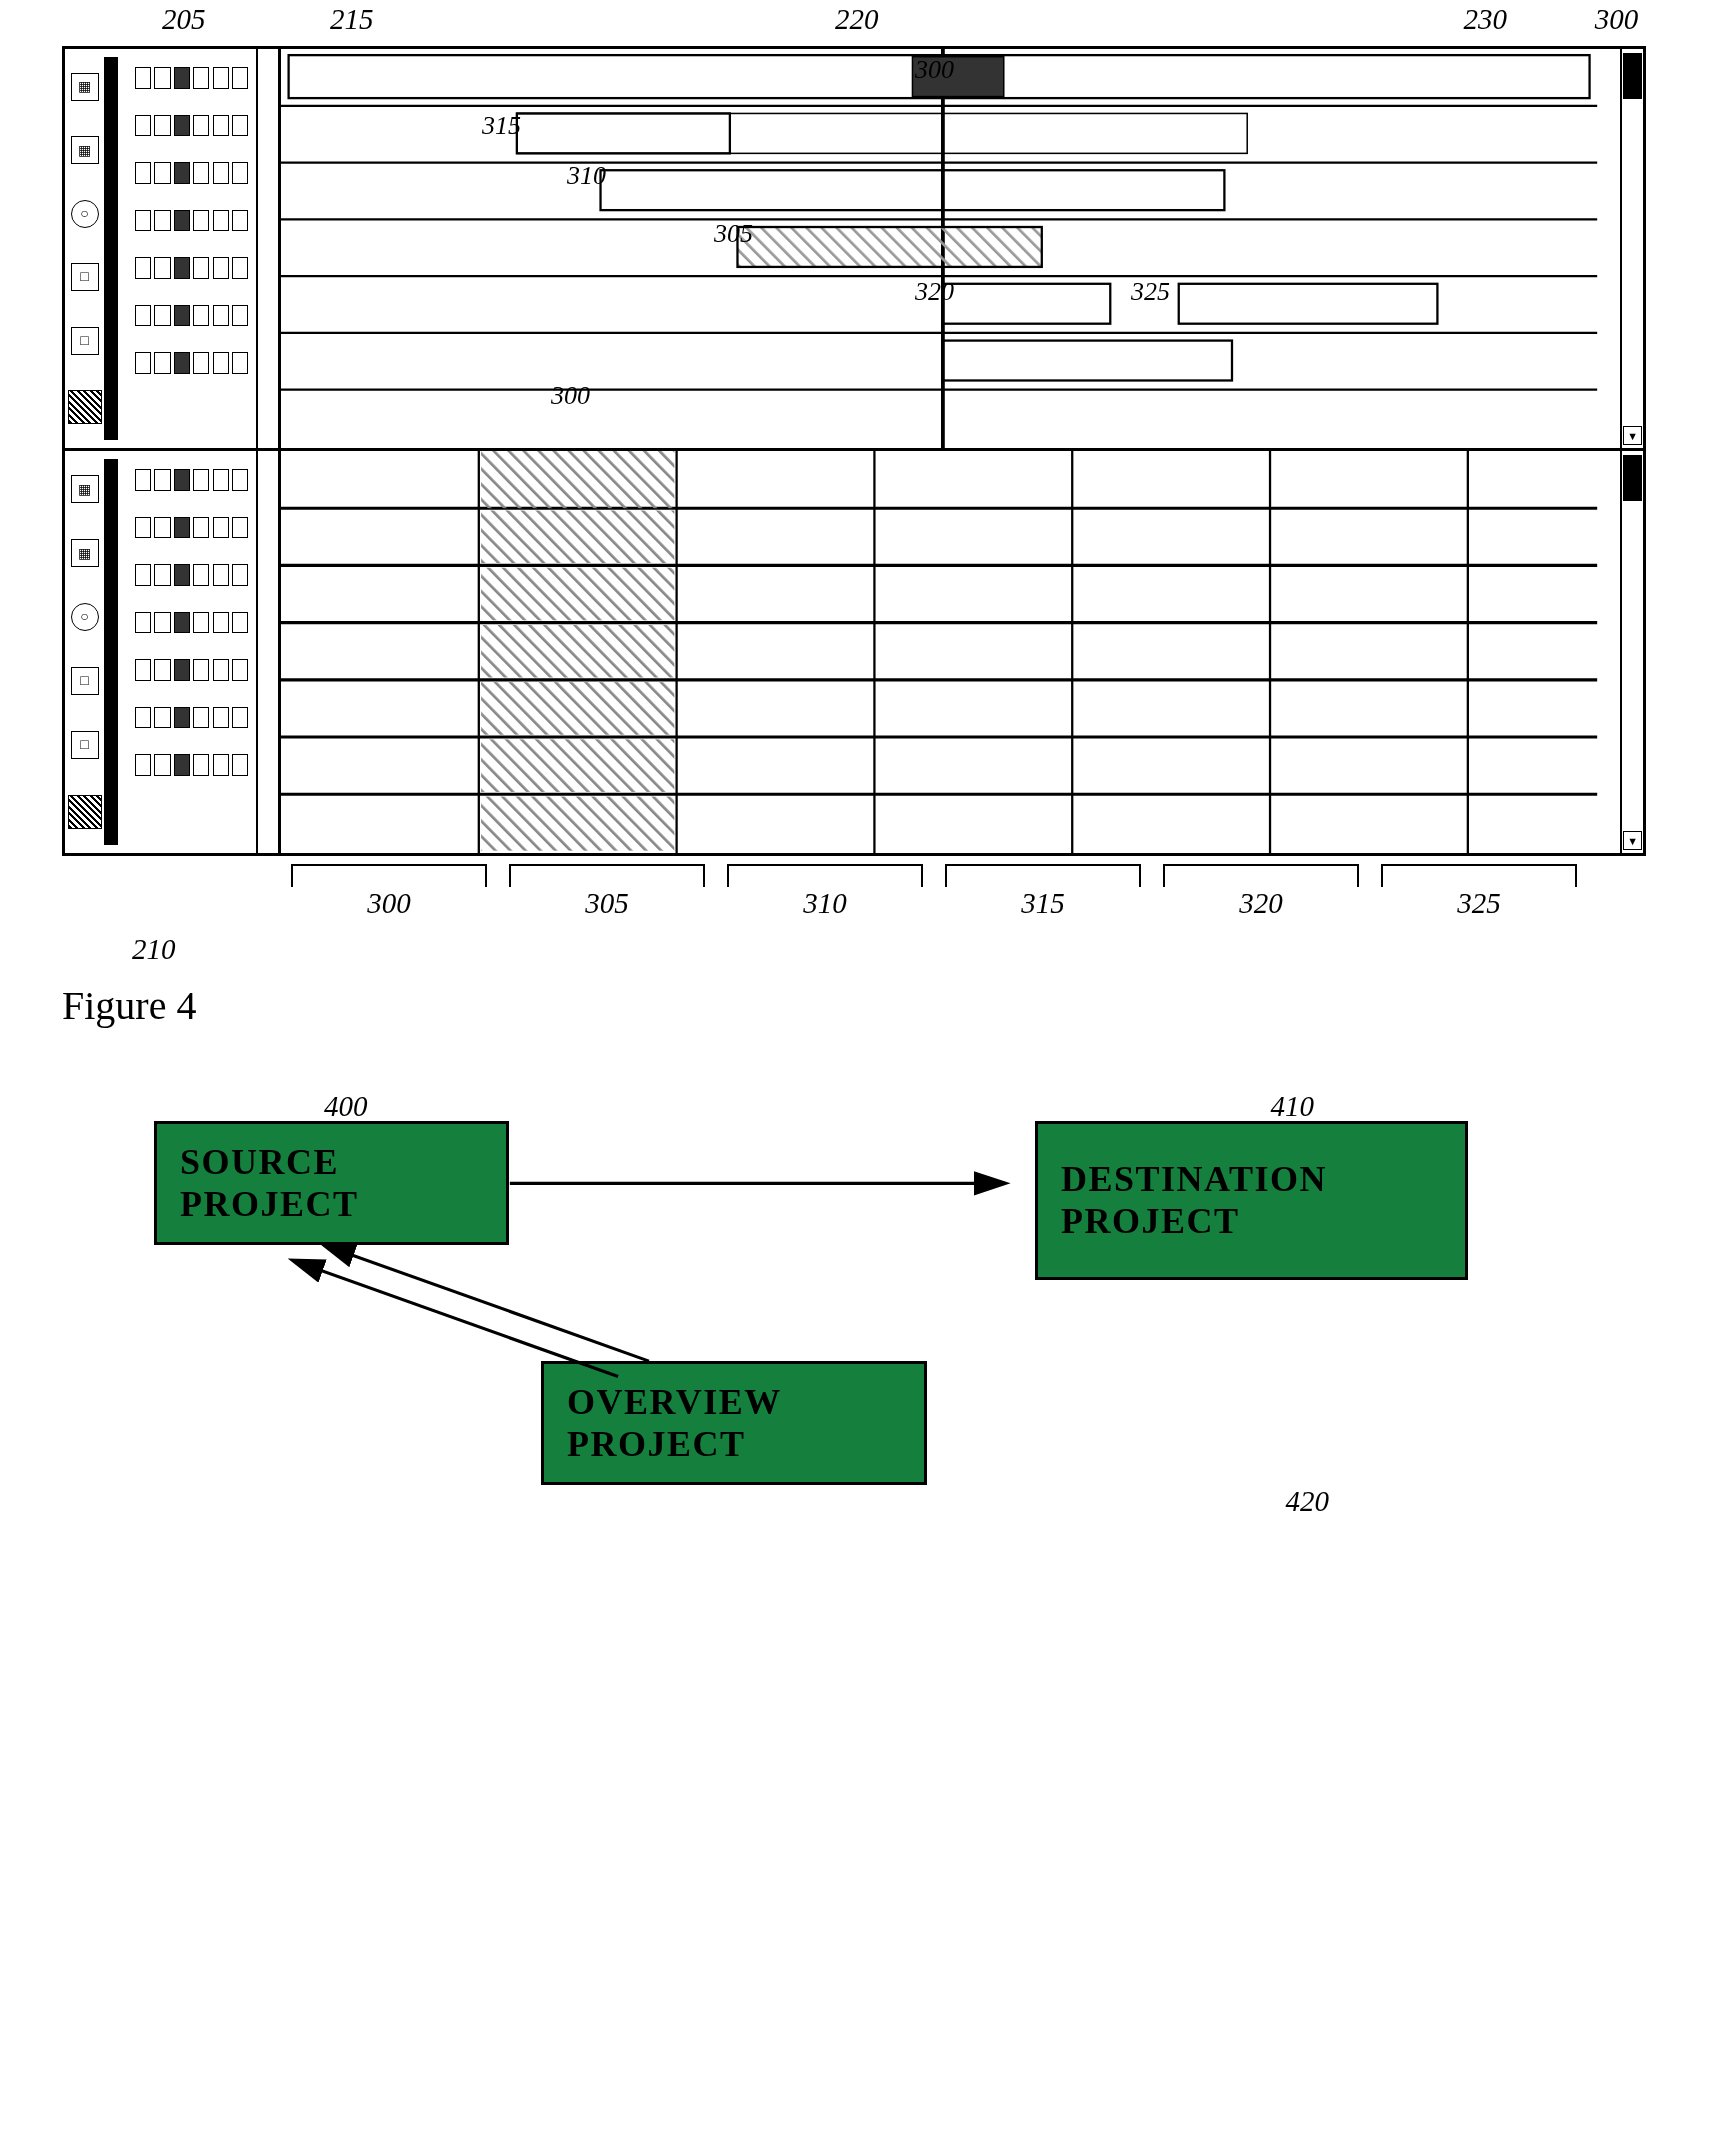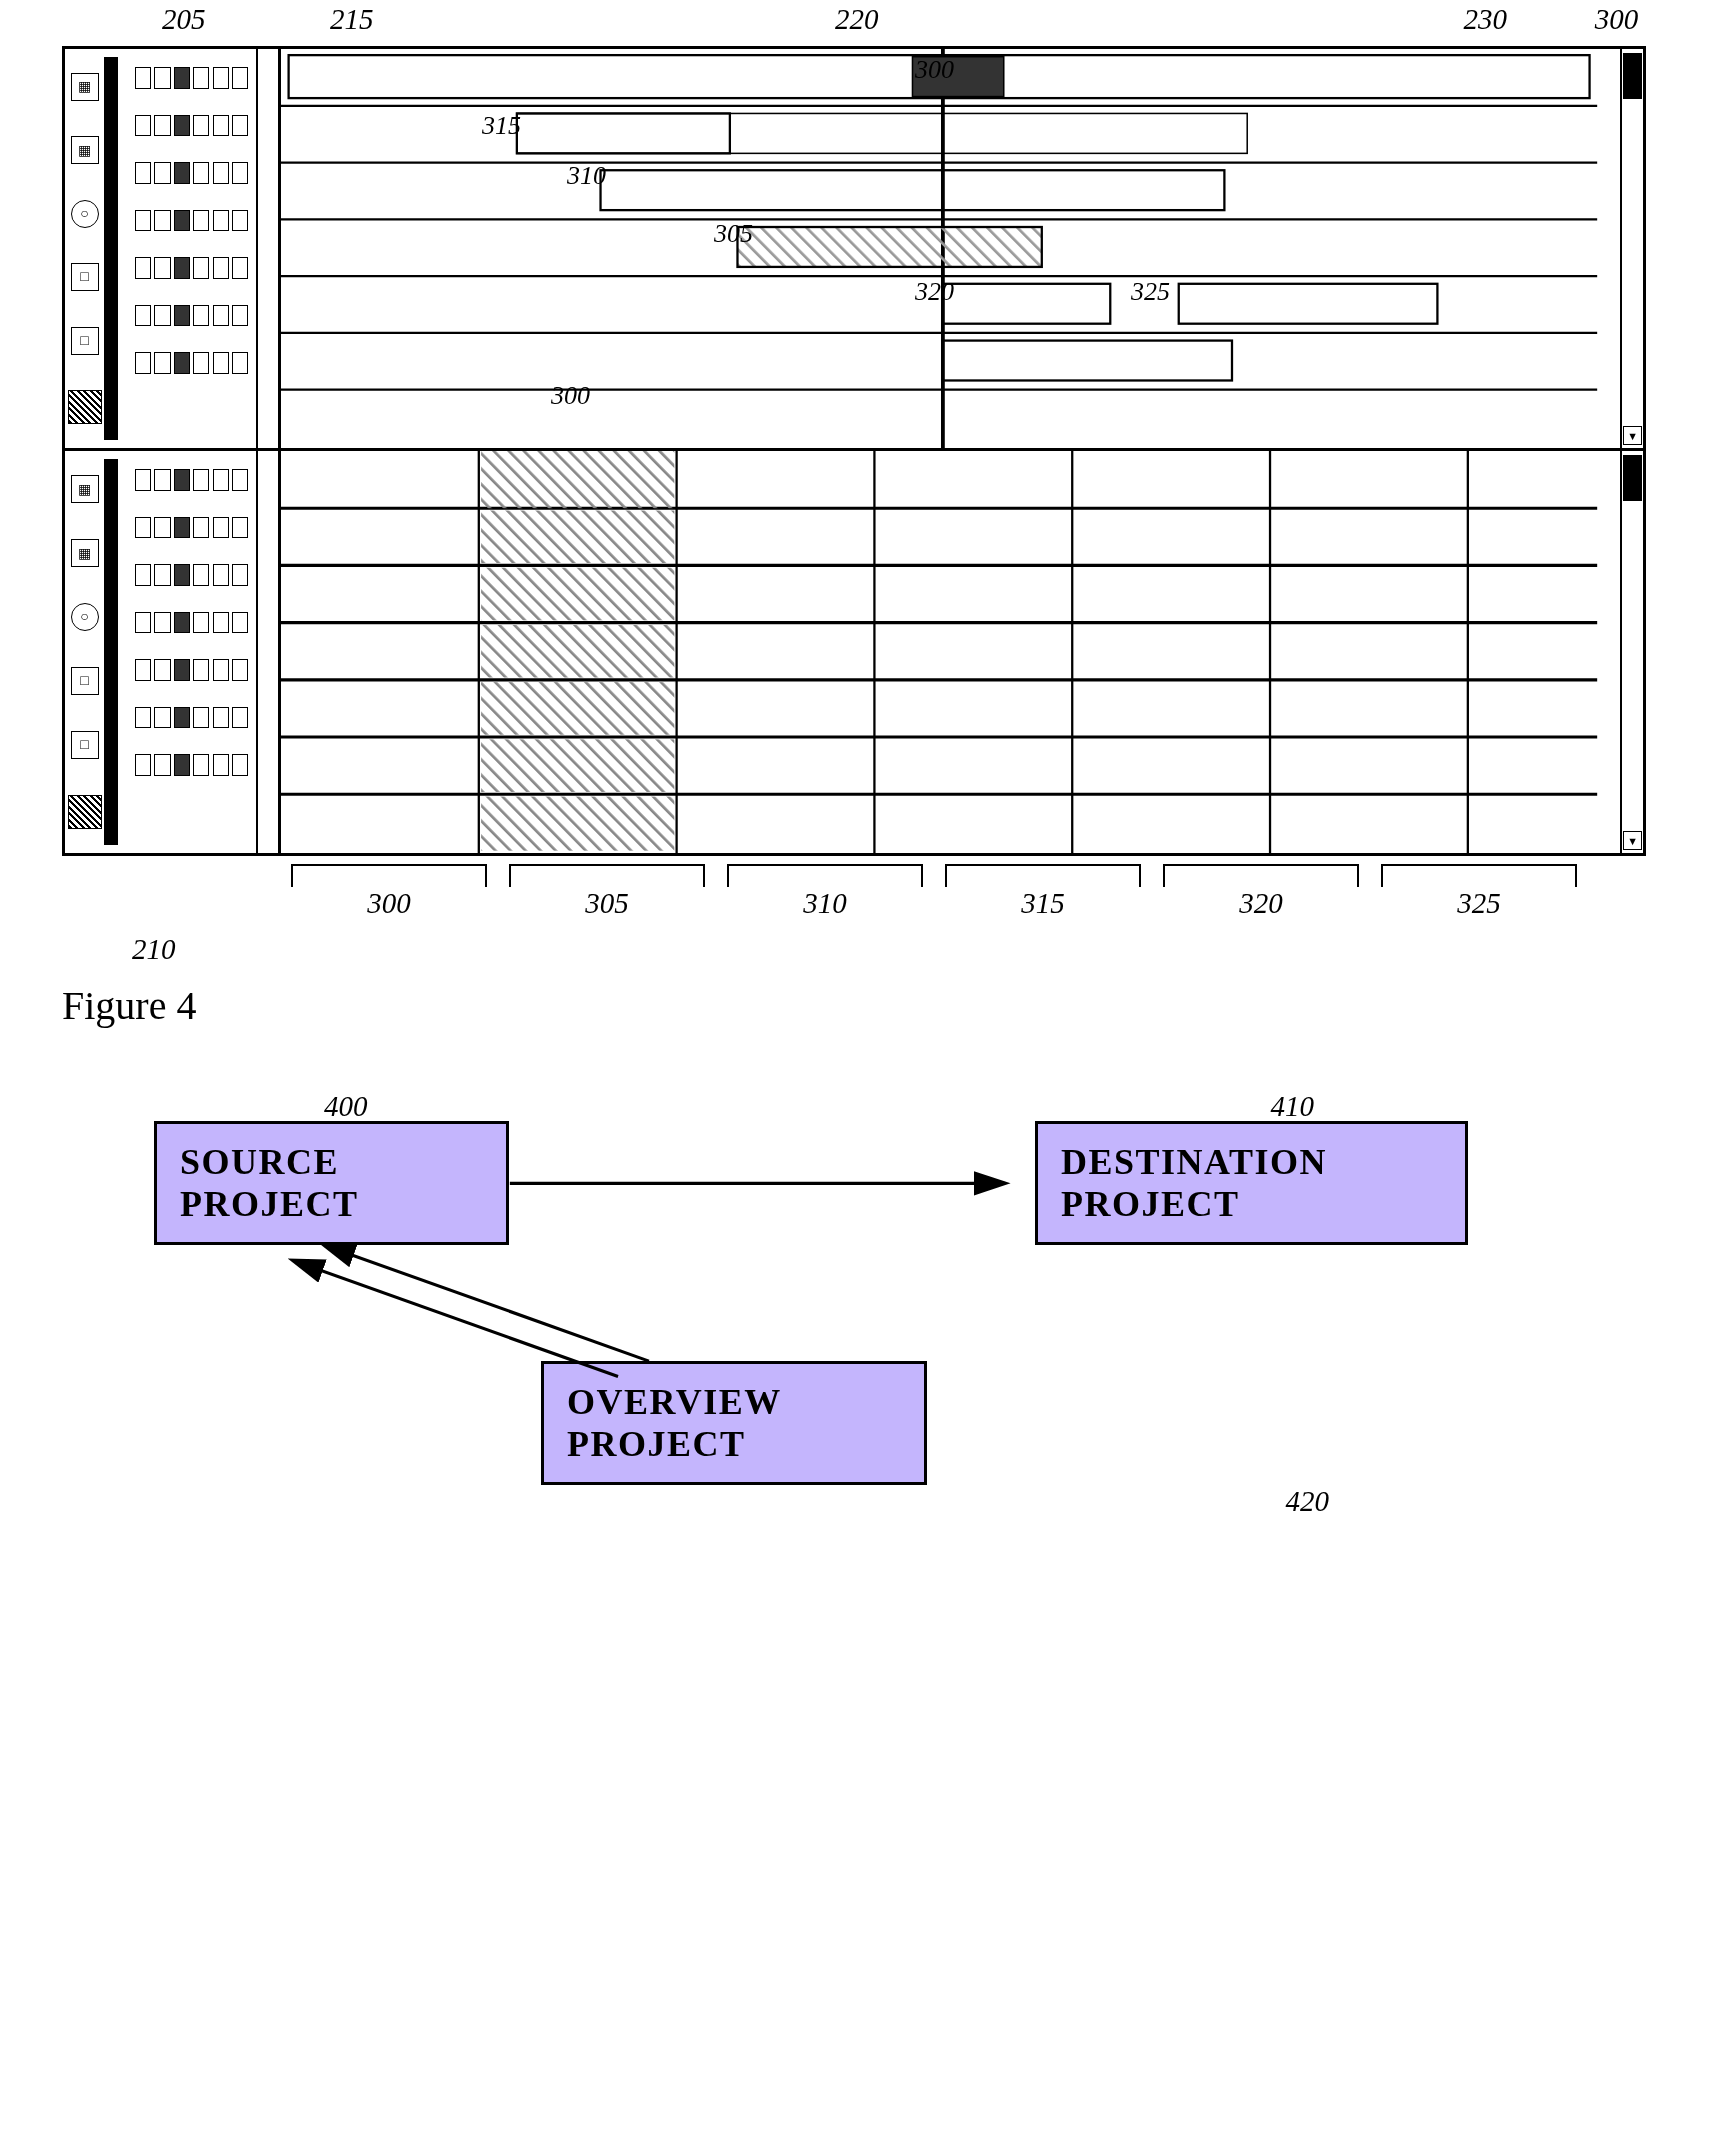--- a/index.html
+++ b/index.html
@@ -209,21 +209,21 @@
 
     .fig4-box {
       position: absolute;
       border: 3.1px solid #000;
       display: flex;
       align-items: center;
       justify-content: flex-end;
       font-size: 36px;
       font-weight: bold;
       letter-spacing: 1.5px;
-      background: #c4b5fd;
+      background: #15803d;
       padding: 15.5px 23px;
     }
 
     
     .fig4-arrows {
       position: absolute;
       top: 0; left: 0;
       width: 100%;
       height: 100%;
       pointer-events: none;
@@ -531,21 +531,21 @@
 
   <div class="figure4-container">
     <div class="fig4-title">Figure 4</div>
 
     <div class="fig4-diagram">
 
       <div class="fig4-box" style="left:46px; top:46px; width:355px; height:124px;">
         <span>SOURCE PROJECT</span>
       </div>
 
-      <div class="fig4-box" style="right:31px; top:46px; width:433px; height:124px;">
+      <div class="fig4-box" style="right:31px; top:46px; width:433px; height:159px;">
         <span>DESTINATION PROJECT</span>
       </div>
 
       <div class="fig4-box" style="left:433px; top:286px; width:386px; height:124px;">
         <span>OVERVIEW PROJECT</span>
       </div>
 
       <div class="fig4-ref" style="top:15.5px; left:216px;font-style:italic;">400</div>
       <div class="fig4-ref" style="top:15.5px; right:185px;">410</div>
       <div class="fig4-ref" style="top:410px; right:170px;">420</div>

